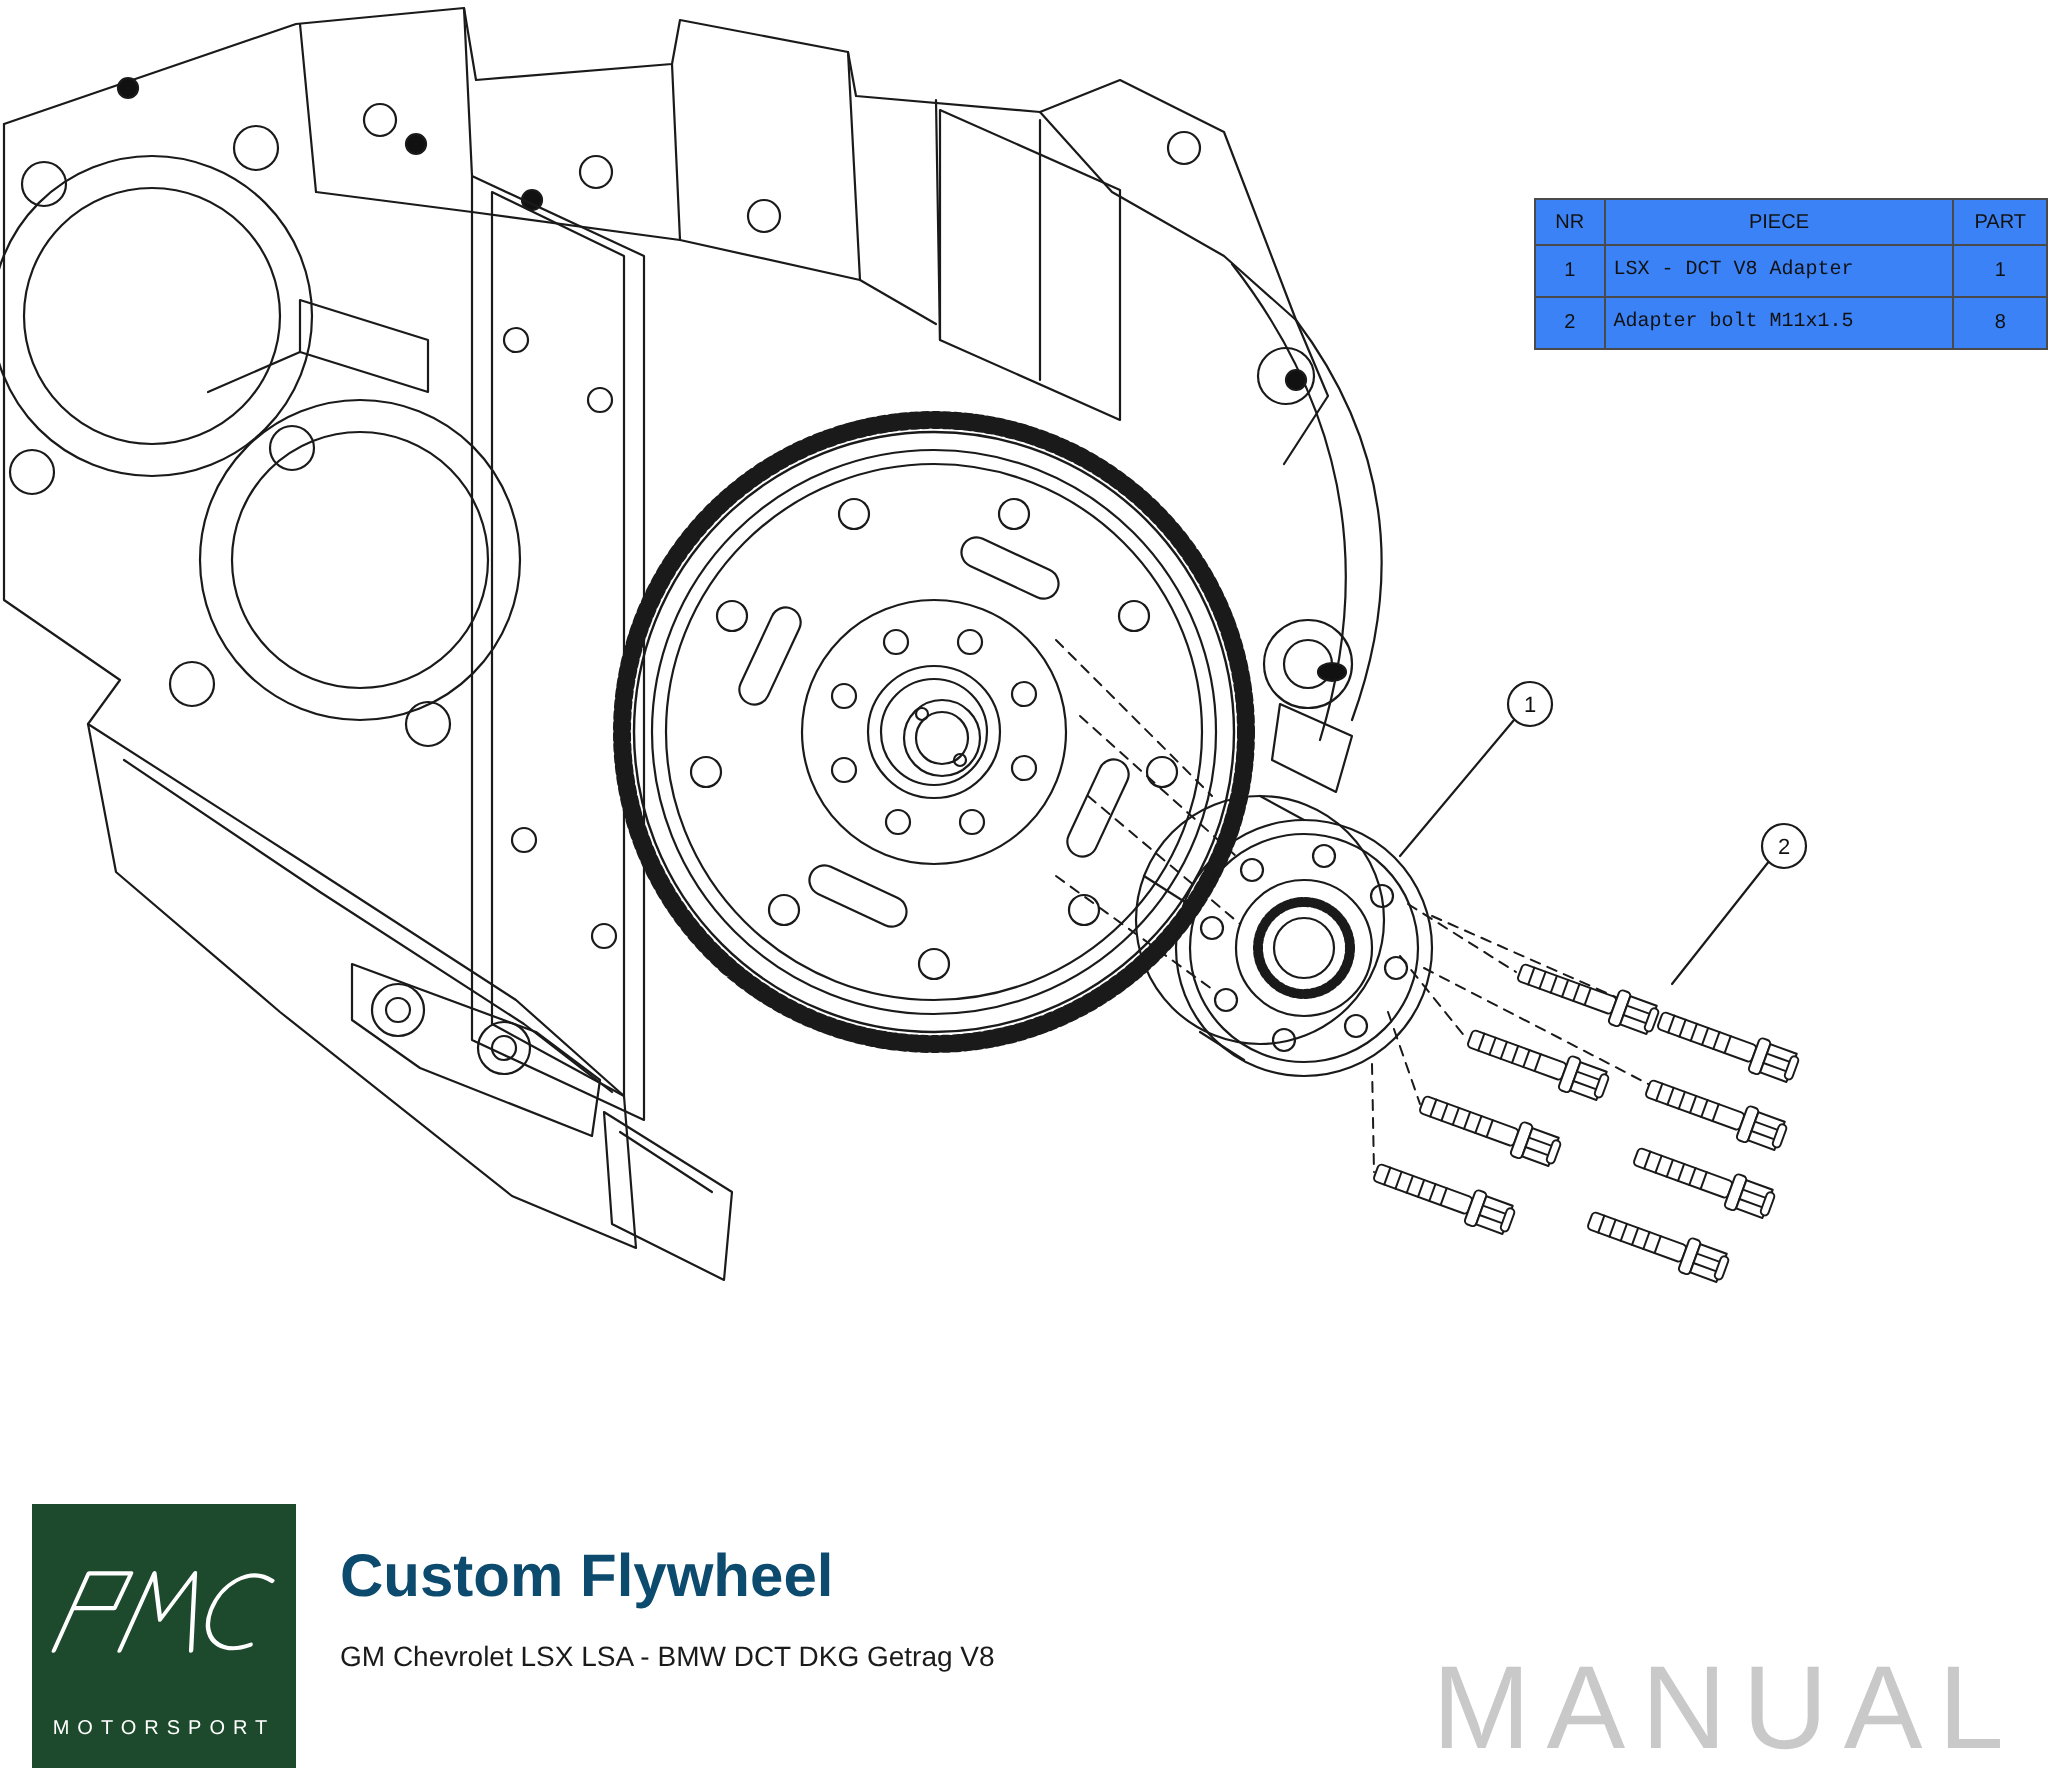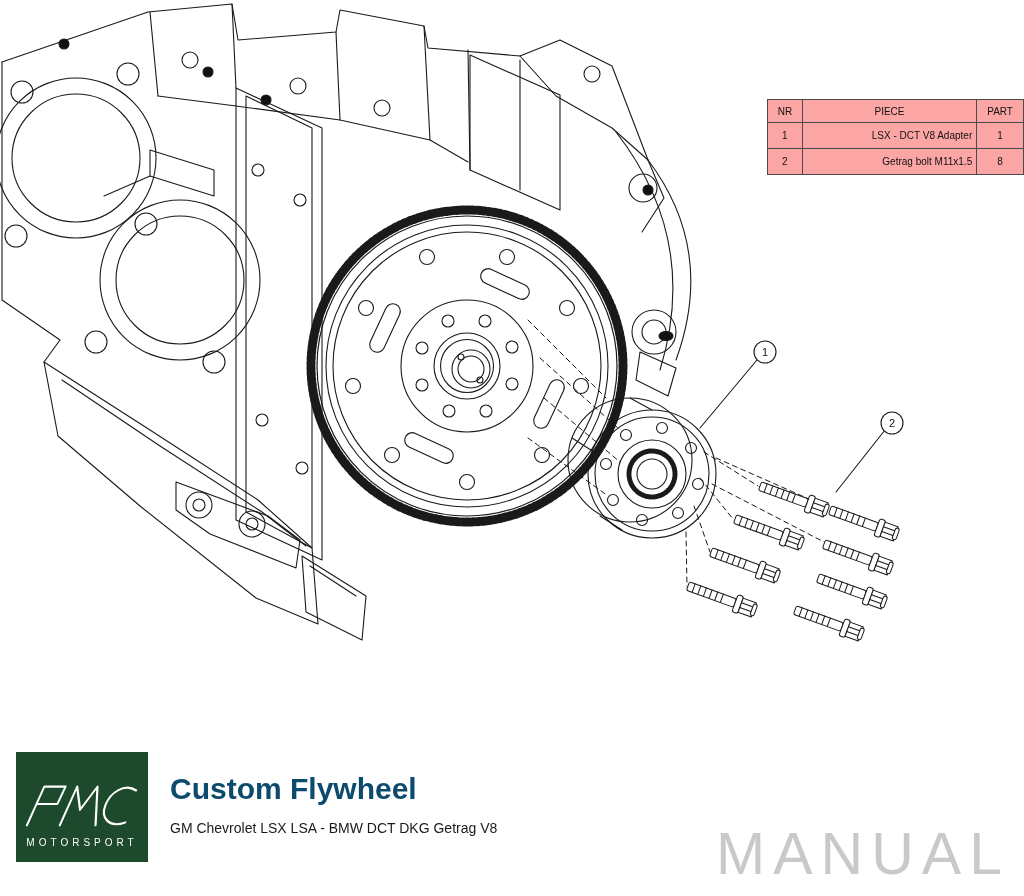--- a/index.html
+++ b/index.html
@@ -1,31 +1,31 @@
 <!DOCTYPE html>
 <html><head>
 <meta charset="utf-8">
 <style>
   html,body{margin:0;padding:0;background:#fff;}
   .page{position:relative;width:1024px;height:896px;background:#fff;overflow:hidden;
         font-family:"Liberation Sans",sans-serif;color:#111;}
   
   .drawing{position:absolute;left:0;top:0;}
   
-  .parts-table{position:absolute;left:767px;top:99px;border-collapse:collapse;background:#fca5a5;}
+  .parts-table{position:absolute;left:767px;top:99px;border-collapse:collapse;background:#3b82f6;}
   .parts-table th,.parts-table td{border:1px solid #4a4a4a;font-size:10px;font-weight:normal;
         padding:2px 4px;line-height:1.1;}
   .parts-table th{height:18px;text-align:center;}
   .parts-table td{height:21px;}
   .col-nr{width:26px;text-align:center;}
   .col-part{width:168px;text-align:left;}
   .col-piece{width:38px;text-align:center;}
-  .parts-table td.col-part{text-align:right;}
+  .parts-table td.col-part{text-align:left;font-family:Liberation Mono, monospace;}
   
-  .logo-box{position:absolute;left:16px;top:752px;width:132px;height:110px;background:#1d4a2c;}
+  .logo-box{position:absolute;left:16px;top:752px;width:132px;height:132px;background:#1d4a2c;}
   .logo-mark{position:absolute;left:8px;top:18px;}
   .logo-brand{position:absolute;left:0;right:0;bottom:14px;text-align:center;color:#fff;
         font-size:10px;letter-spacing:4px;font-weight:400;}
   .footer-title{position:absolute;left:170px;top:772px;font-size:30px;font-weight:bold;color:#0c4a6e;}
   .footer-subtitle{position:absolute;left:170px;top:820px;font-size:14px;color:#1a1a1a;}
   .manual-label{position:absolute;right:14px;top:820px;font-size:59px;color:#c9c9c9;
         letter-spacing:8px;font-weight:400;}
   svg text{font-family:"Liberation Sans",sans-serif;}
 </style>
 </head>
@@ -214,21 +214,21 @@
       </tr>
     </thead>
     <tbody>
       <tr>
         <td class="col-nr">1</td>
         <td class="col-part">LSX - DCT V8 Adapter</td>
         <td class="col-piece">1</td>
       </tr>
       <tr>
         <td class="col-nr">2</td>
-        <td class="col-part">Getrag bolt M11x1.5</td>
+        <td class="col-part">Adapter bolt M11x1.5</td>
         <td class="col-piece">8</td>
       </tr>
     </tbody>
   </table>
 
   <div class="logo-box">
     <svg class="logo-mark" width="116" height="70" viewBox="0 0 120 62">
       <g transform="translate(10,0) skewX(-14)" stroke="#fff" stroke-width="2.2" fill="none" stroke-linejoin="round" stroke-linecap="round">
         <path d="M6,52 L14,12 L36,12 L32,30 L11,30"></path>
         <path d="M40,52 L48,12 L57,36 L69,12 L77,52"></path>

